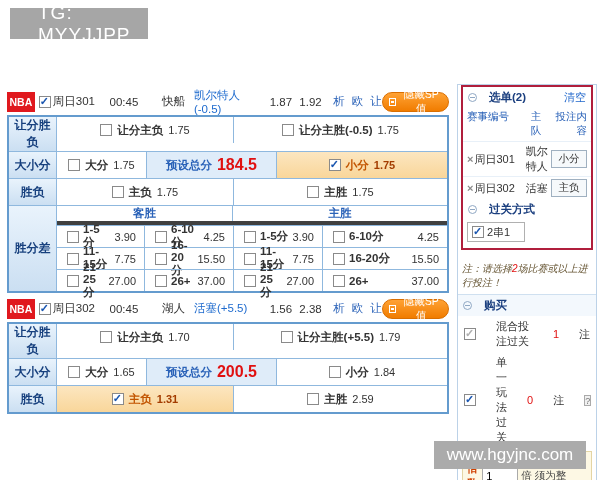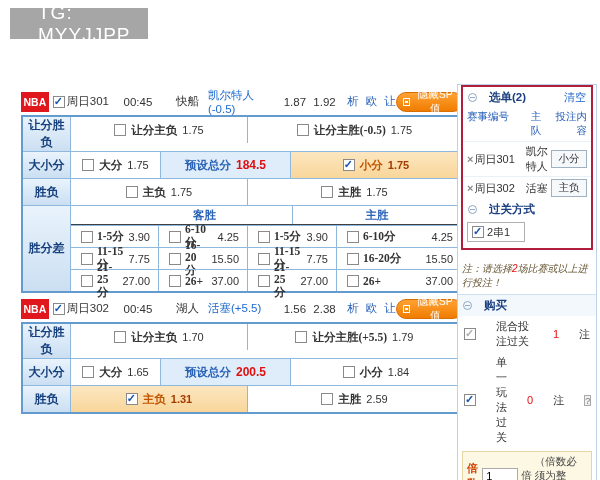--- a/index.html
+++ b/index.html
@@ -6,21 +6,21 @@
   body { font-family: "Liberation Sans", sans-serif; background: #fff; }
   .stage { position: relative; width: 600px; height: 480px; background: #fff; overflow: hidden; }
 
   .badge-tl { position: absolute; left: 10px; top: 8px; width: 138px; height: 31px;
     background: #a6a6a6; color: #fff; font-size: 19px; display: flex; align-items: center;
     padding-left: 28px; letter-spacing: 1px; }
   .badge-br { position: absolute; left: 434px; top: 441px; width: 152px; height: 28px;
     background: #ababab; color: #fff; font-size: 17px; display: flex; align-items: center;
     justify-content: center; }
 
-  .main { position: absolute; left: 21px; top: 88px; width: 442px; }
+  .main { position: absolute; left: 7px; top: 88px; width: 442px; }
 
   .ghead { height: 27px; display: flex; align-items: center; font-size: 11.5px; color: #333; }
   .nba { width: 30px; height: 20px; background: #e0181e; color: #fff; font-weight: bold;
     font-size: 10.5px; display: flex; align-items: center; justify-content: center; margin-right: 4px; }
   .cb { display: inline-block; width: 12px; height: 12px; background: #fff; border: 1px solid #8a8a8a;
     position: relative; flex: none; }
   .cb.checked::after { content: "\2713"; position: absolute; left: 0px; top: -2px;
     font-size: 11px; color: #1a56b0; font-weight: bold; }
   .cb.gray::after { content: "\2713"; position: absolute; left: 0px; top: -2px;
     font-size: 11px; color: #b0b0b0; font-weight: bold; }
@@ -40,34 +40,34 @@
   .btable { border: 2px solid #649bce; background: #fff; }
   .brow { display: flex; border-top: 1px solid #8fb8de; }
   .brow:first-child { border-top: none; }
   .blabel { width: 48px; flex: none; background: linear-gradient(#e9f3fc, #cbdff2);
     border-right: 1px solid #8fb8de; display: flex; align-items: center; justify-content: center;
     color: #17407e; font-weight: bold; font-size: 12px; text-align: center; }
   .bcells { flex: 1; display: flex; }
   .bcell { display: flex; align-items: center; justify-content: center; gap: 5px;
     border-left: 1px solid #8fb8de; height: 26px; font-size: 11px; color: #333; }
   .bcell:first-child { border-left: none; }
-  .bname { font-weight: bold; font-size: 11.5px; color: #333; font-family: Liberation Serif, serif; }
+  .bname { font-weight: bold; font-size: 11.5px; color: #333; }
   .odds { color: #333; }
   .w176 { width: 176px; flex: none; } .w89 { width: 89px; flex: none; }
   .w87 { width: 87px; flex: none; } .w130 { width: 130px; flex: none; }
   .fx { flex: 1; }
   .preset { background: #dfecf9; }
   .preset .plabel { color: #2a62b8; font-weight: bold; font-size: 11.5px; }
-  .preset .pval { color: #e01010; font-weight: bold; font-size: 12px; }
+  .preset .pval { color: #e01010; font-weight: bold; font-size: 16px; }
   .hl { background: linear-gradient(#fce6c0, #f9d69a); }
   .hl .bname { color: #c25400; }
   .hl .odds { color: #a33c00; font-weight: bold; }
 
   .mwrap { flex: 1; display: flex; flex-direction: column; }
-  .mhead { display: flex; height: 19px; border-bottom: 1px solid #404040; padding-left: 46px; }
+  .mhead { display: flex; height: 19px; border-bottom: 4px solid #404040; }
   .mh { display: flex; align-items: center; justify-content: center; color: #2a62b8;
     font-weight: bold; font-size: 11.5px; }
   .mh.left { width: 176px; flex: none; border-right: 1px solid #8fb8de; }
   .mrow { display: flex; border-top: 1px solid #8fb8de; }
   .mrow:first-of-type { border-top: none; }
   .mcell { height: 21px; display: flex; align-items: center; gap: 4px; padding: 0 8px 0 10px;
     border-left: 1px solid #8fb8de; font-size: 11px; color: #333; }
   .mcell:first-child { border-left: none; }
   .mcell .odds { margin-left: auto; }
   .g2 { margin-top: 2px; }
@@ -405,13 +405,14 @@
         <span>（倍数必须为整数）</span>
       </div>
       <div class="sumline">
         <span>注数</span><span class="red">1</span><span>注，总金额</span><span class="red">2</span><span>元</span>
       </div>
       <div class="deadline">（该方案投注截止时间：00:45）</div>
 
     </div>
   </aside>
 
+  <div class="badge-br">www.hgyjnc.com</div>
 </div>
 
 </body></html>

